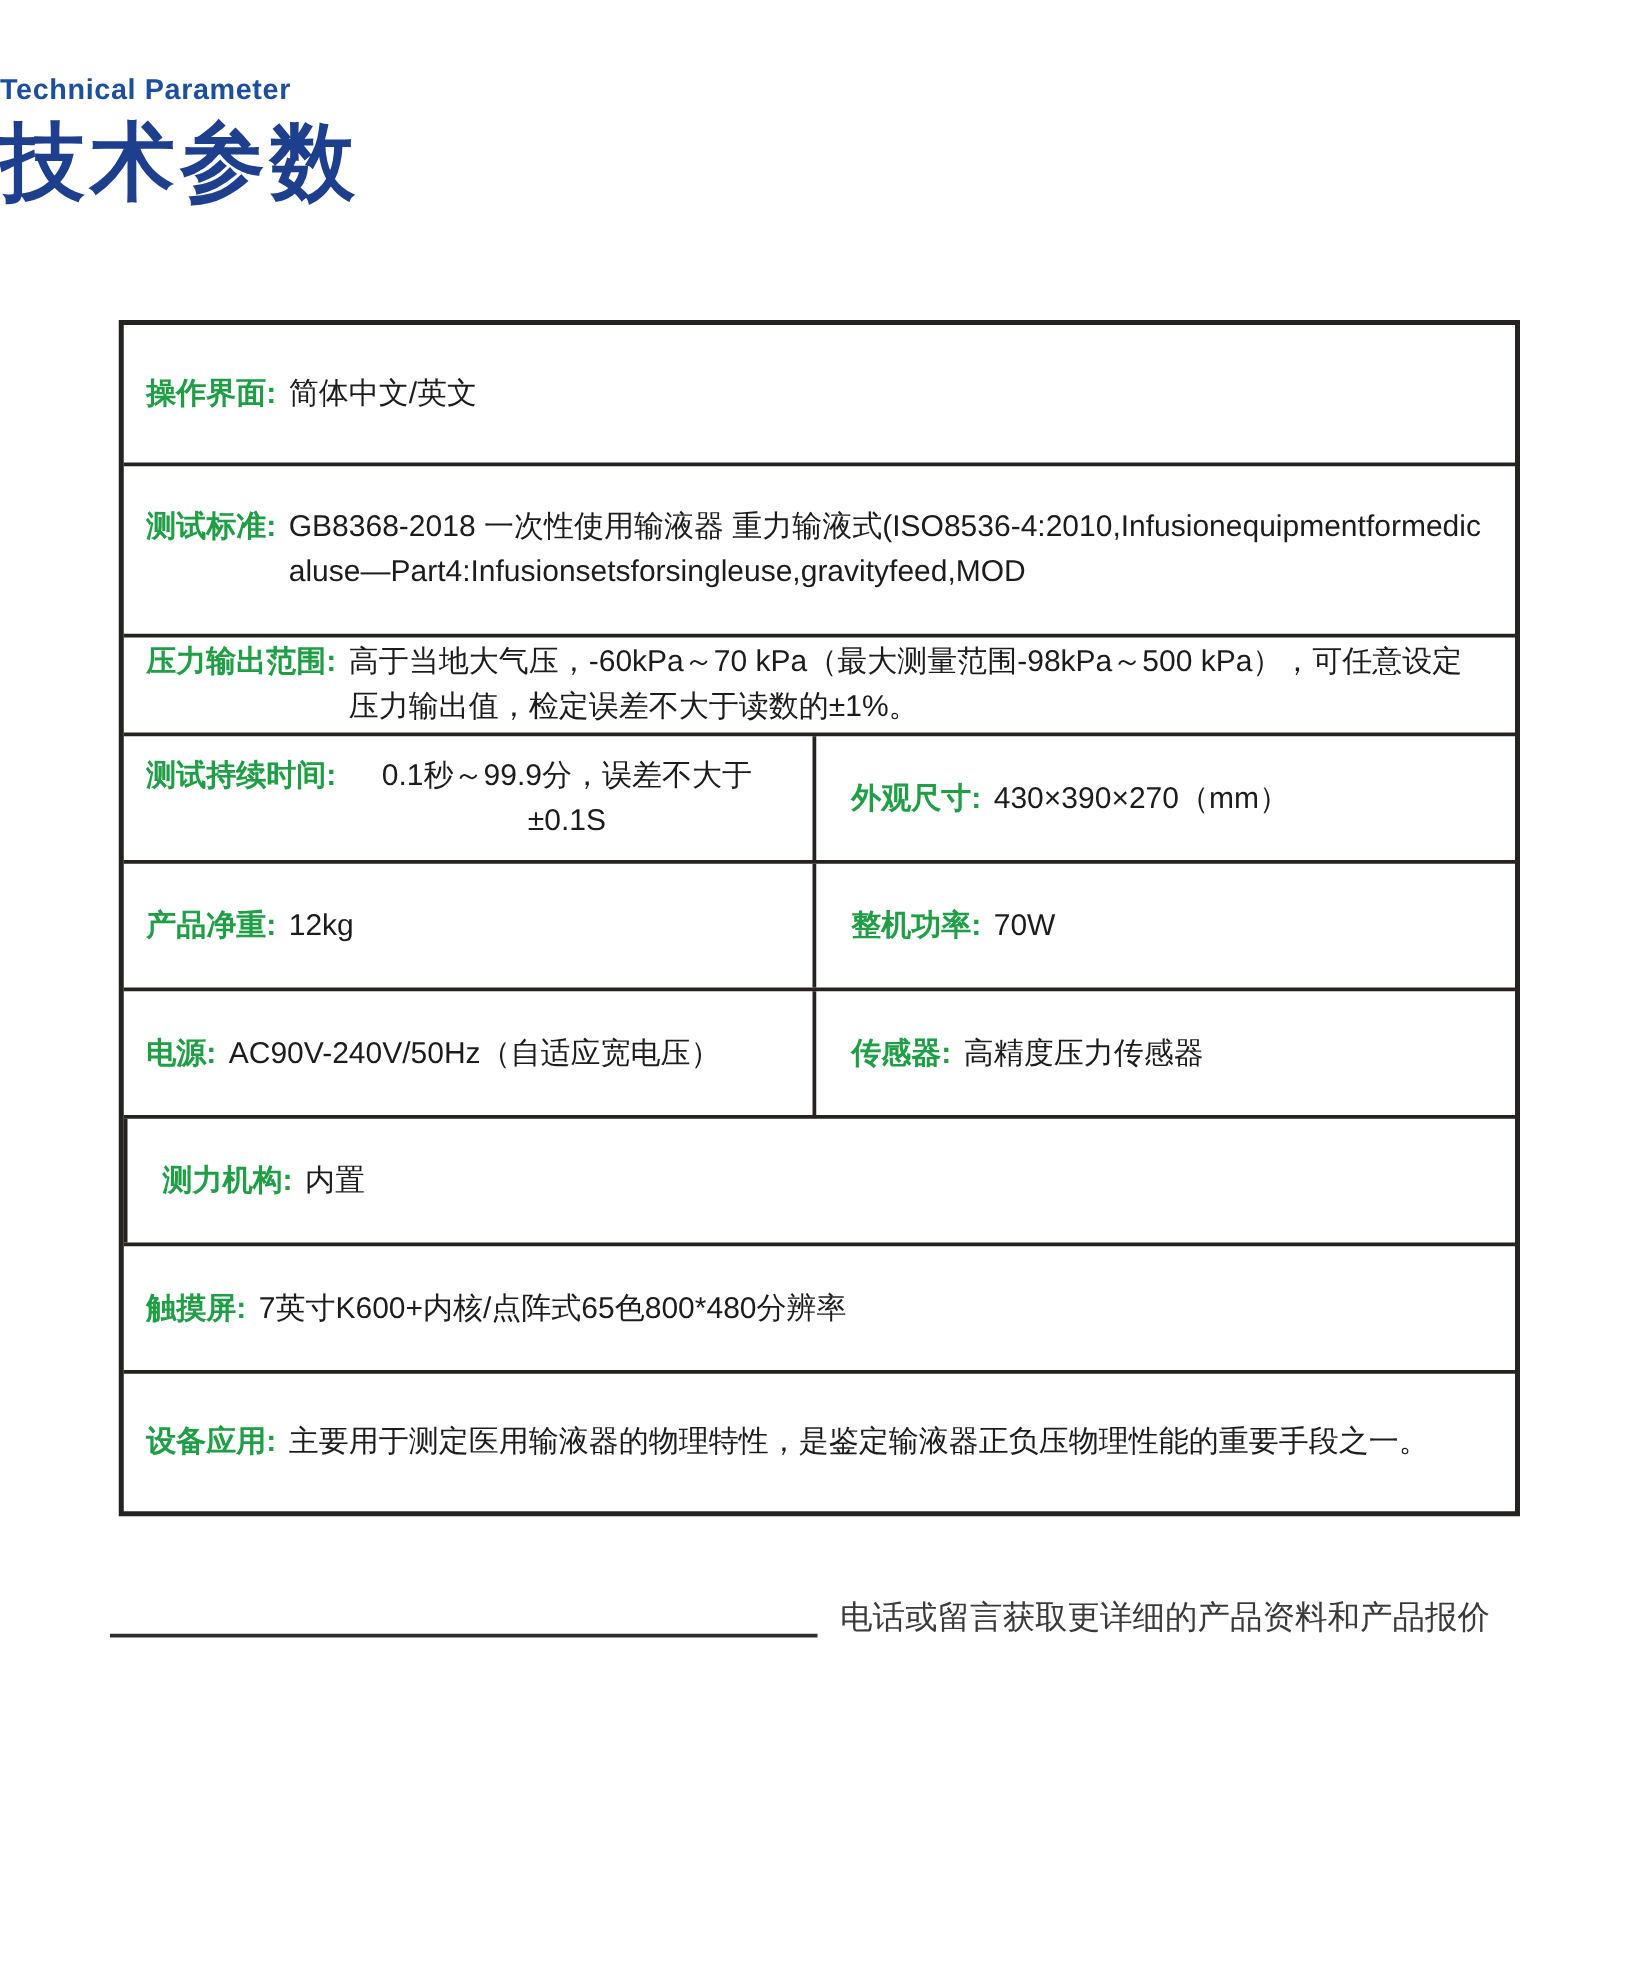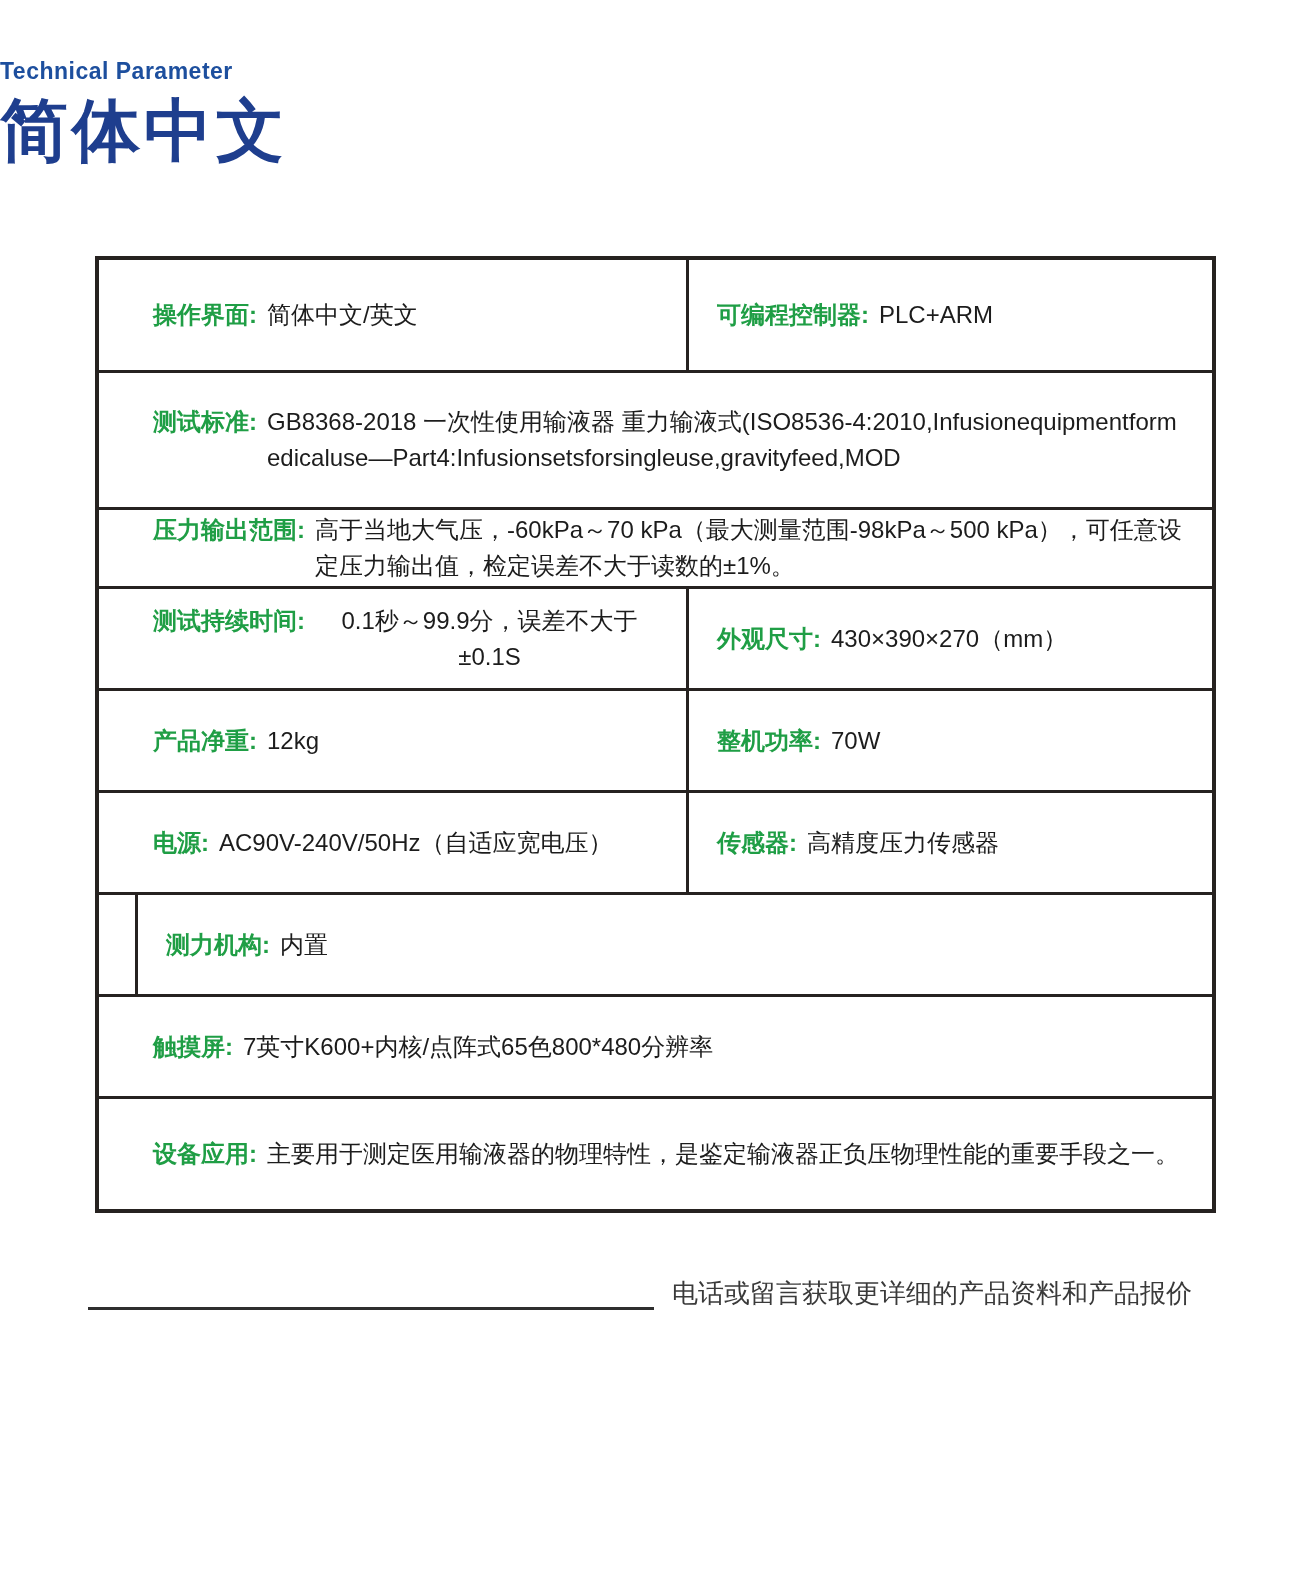--- a/index.html
+++ b/index.html
@@ -31,21 +31,21 @@
     margin-top: 2px;
   }
 
   
   .spec-table {
     margin: 84px 0 0 95px;
     width: 1121px;
     border: 4px solid #262220;
     background: #ffffff;
   }
-  .trow { display: flex; align-items: stretch; padding-left: 36px; }
+  .trow { display: flex; align-items: stretch; }
   .trow + .trow { border-top: 3px solid #262220; }
 
   .h110 { height: 110px; }
   .h106 { height: 137px; }
   .h104 { height: 79px; }
   .h102 { height: 102px; text-align: center; }
   .h107 { height: 113px; }
 
   .cell {
     display: flex;
@@ -97,36 +97,30 @@
     color: #3a3a3a;
     line-height: 34px;
     white-space: nowrap;
   }
 </style>
 </head>
 <body>
 
 <div class="header">
   <div class="subtitle">Technical Parameter</div>
-  <div class="title">简体中文</div>
+  <div class="title">技术参数</div>
 </div>
 
 <div class="spec-table">
 
   <div class="trow h110">
     <div class="cell cell-left">
       <div class="pair">
         <span class="spec-label">操作界面:</span>
         <span class="spec-value">简体中文/英文</span>
-      </div>
-    </div>
-    <div class="cell cell-right">
-      <div class="pair">
-        <span class="spec-label">可编程控制器:</span>
-        <span class="spec-value">PLC+ARM</span>
       </div>
     </div>
   </div>
 
   <div class="trow h106">
     <div class="cell cell-full break-all">
       <div class="pair">
         <span class="spec-label">测试标准:</span>
         <span class="spec-value">GB8368-2018 一次性使用输液器 重力输液式(ISO8536-4:2010,Infusionequipmentformedicaluse—Part4:Infusionsetsforsingleuse,gravityfeed,MOD</span>
       </div>

